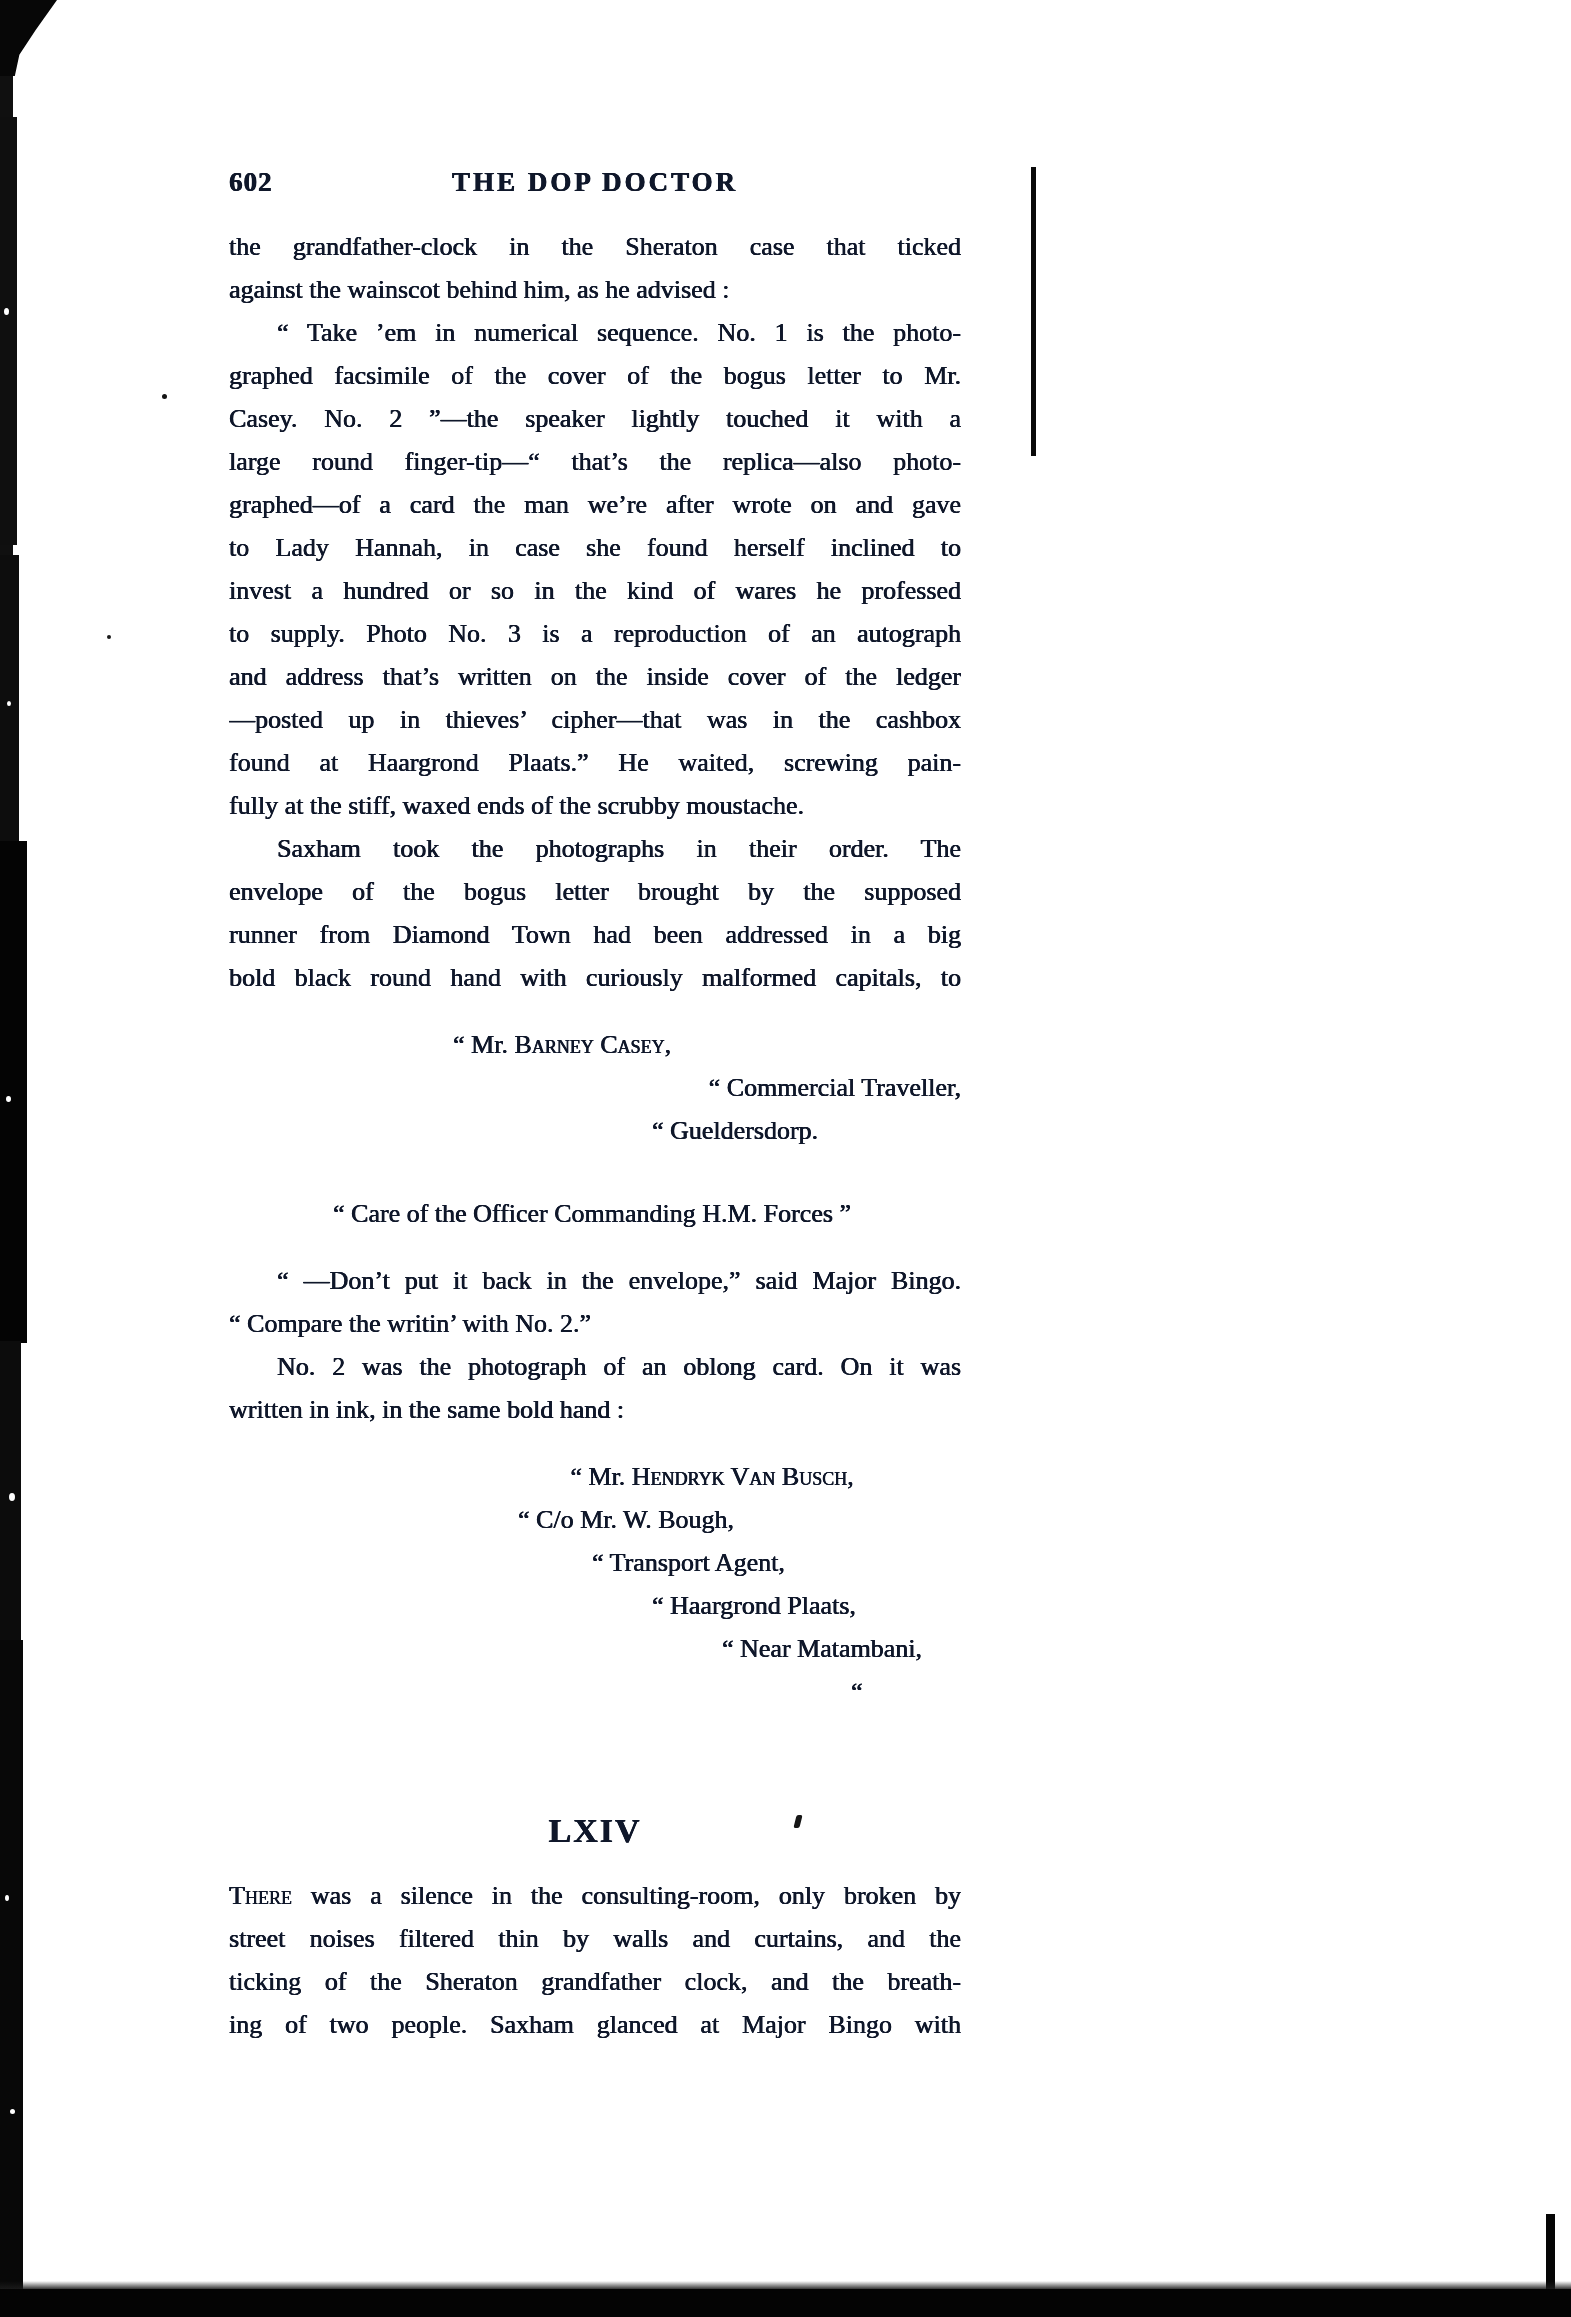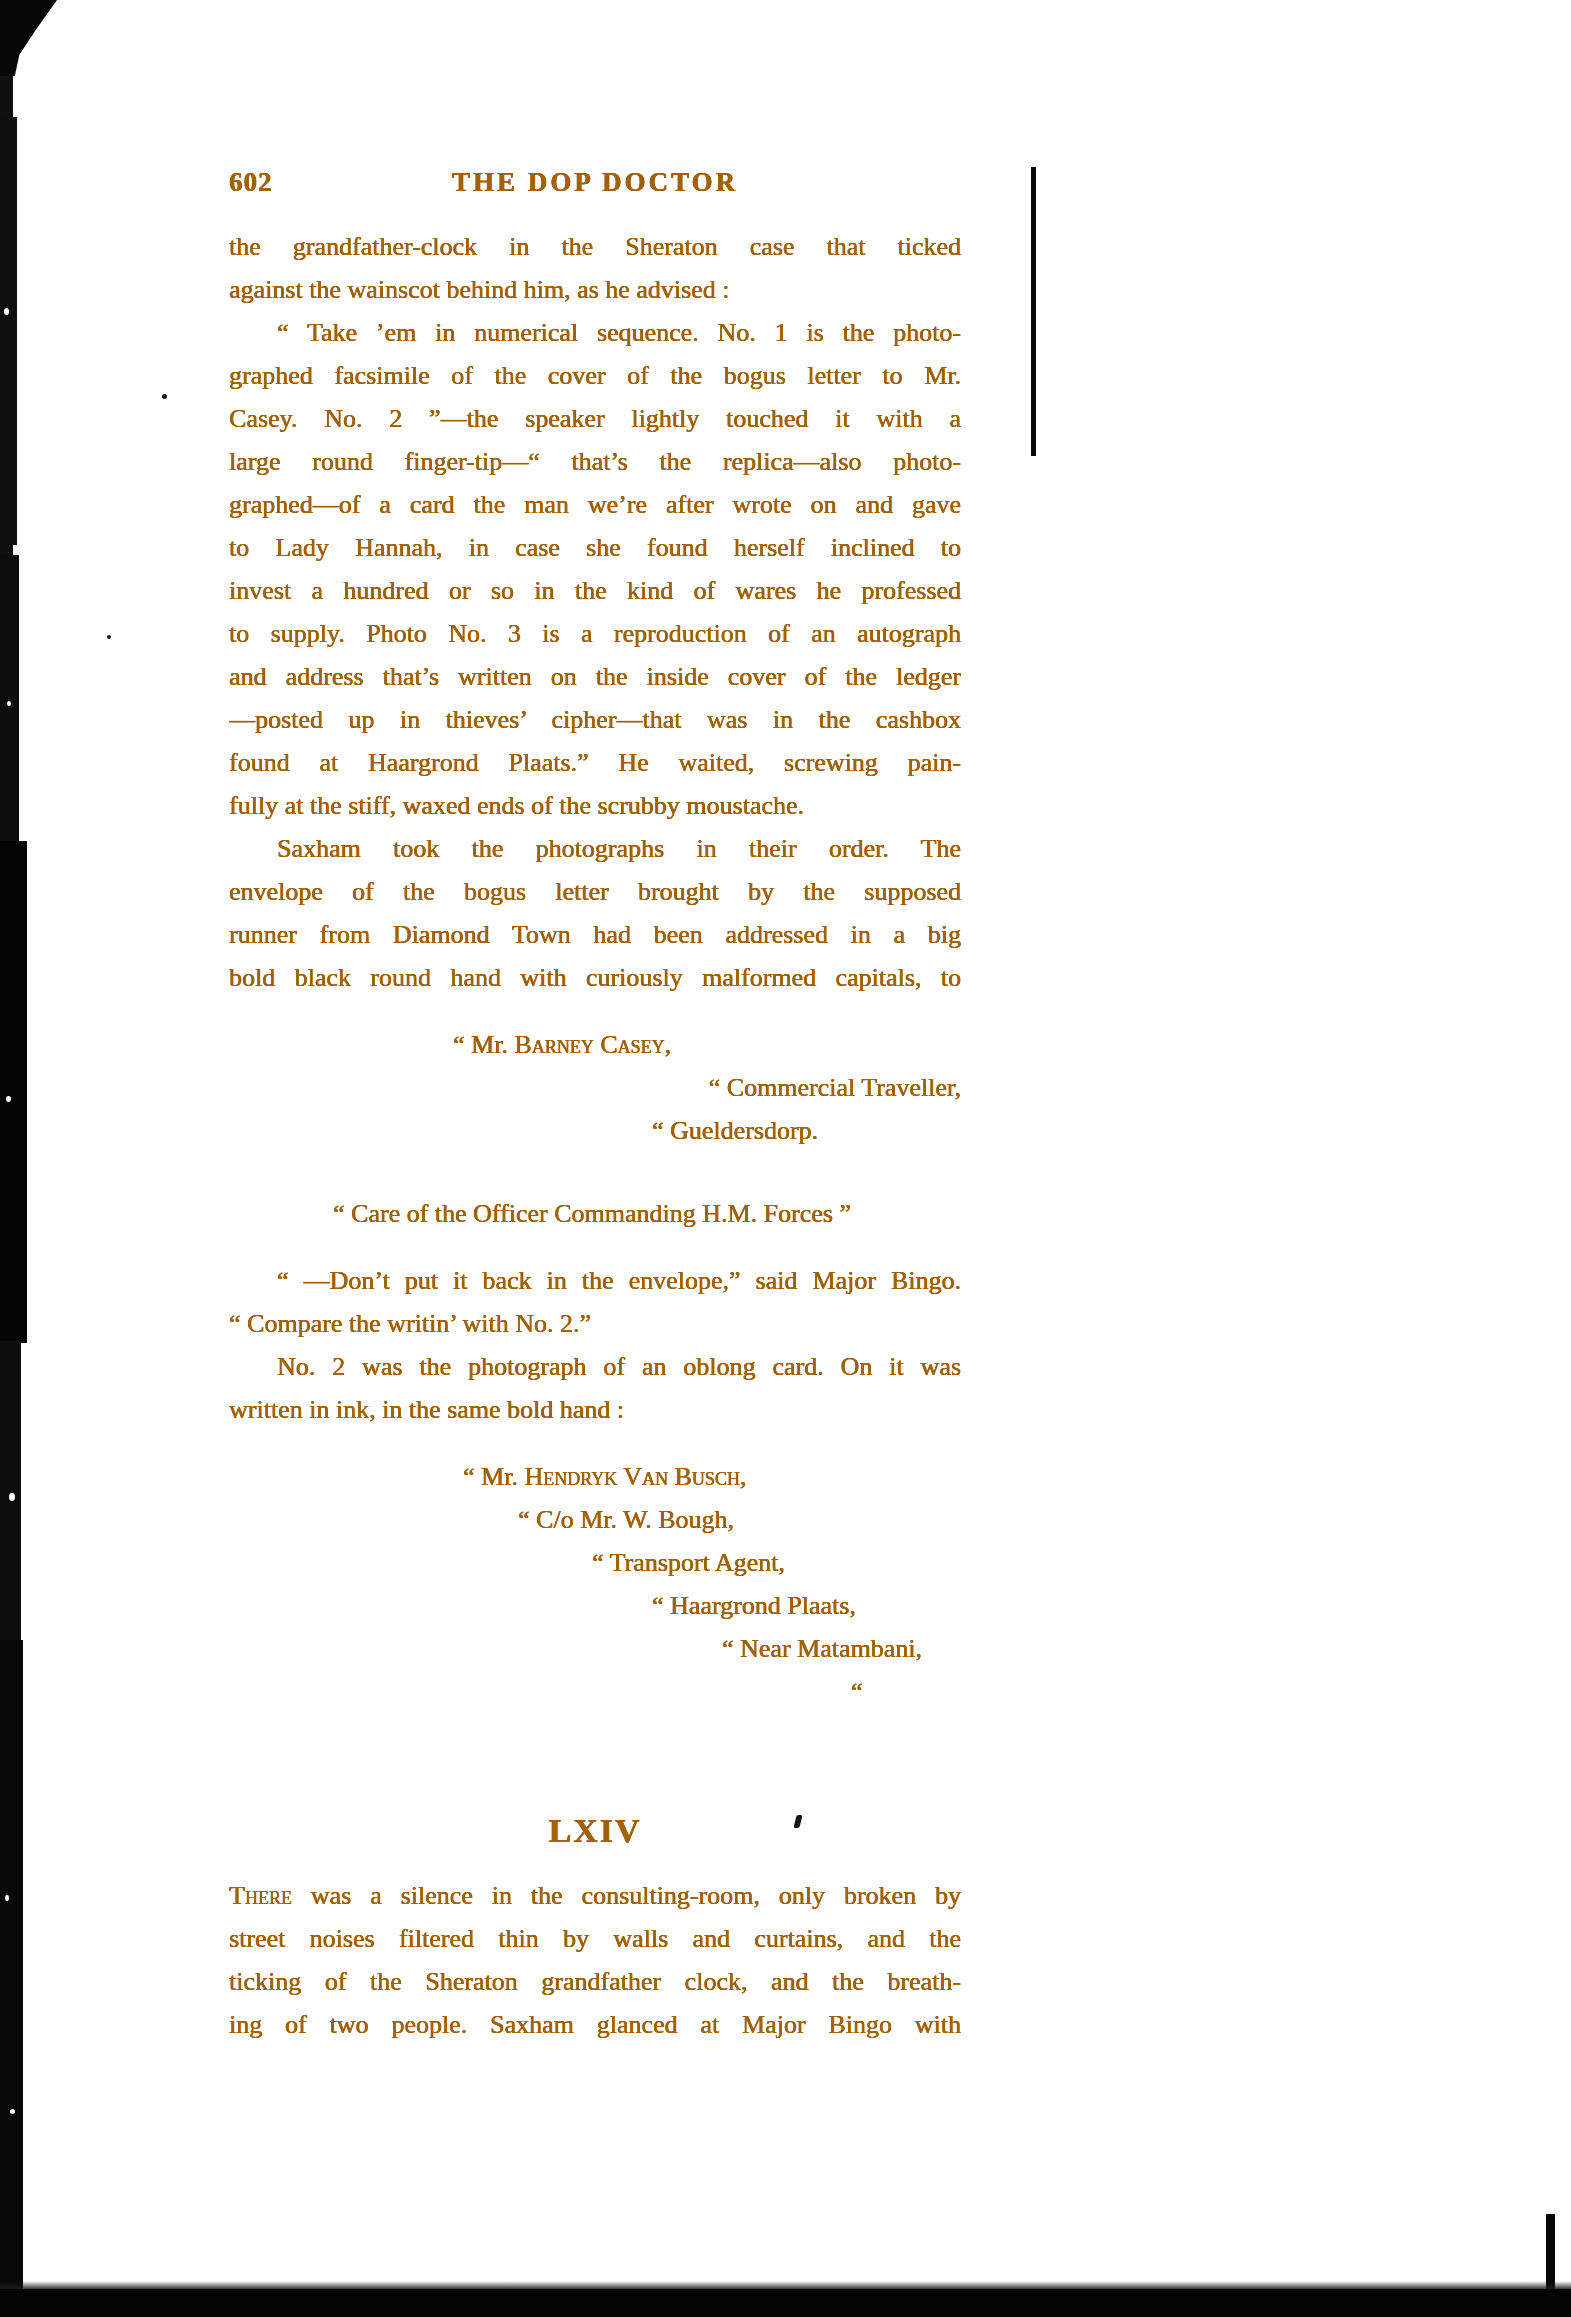--- a/index.html
+++ b/index.html
@@ -6,21 +6,21 @@
     margin: 0; padding: 0;
     width: 1571px; height: 2317px;
     background: #ffffff;
     overflow: hidden;
   }
   .page {
     position: absolute; left: 0; top: 0;
     width: 1571px; height: 1660px;
     background: #ffffff;
     font-family: "Liberation Serif", "DejaVu Serif", serif;
-    color: #a16207;
+    color: #0f172a;
   }
   
   .running-header {
     position: absolute; left: 229px; top: 167px; width: 732px; height: 42px;
     font-size: 27px; font-weight: bold;
     text-shadow: 0.4px 0 0 currentColor, -0.2px 0 0 currentColor;
   }
   .pagenum { position: absolute; left: 0; top: 0; letter-spacing: 1px; }
   .booktitle { display: block; text-align: center; letter-spacing: 3px; }
 
@@ -113,21 +113,21 @@
       </div>
       <div class="block paragraph">
         <div class="line j" style="padding-left: 48px;"><span>“ —Don’t put it back in the envelope,” said Major Bingo.</span></div>
         <div class="line"><span>“ Compare the writin’ with No. 2.”</span></div>
       </div>
       <div class="block paragraph">
         <div class="line j" style="padding-left: 48px;"><span>No. 2 was the photograph of an oblong card. On it was</span></div>
         <div class="line"><span>written in ink, in the same bold hand :</span></div>
       </div>
       <div class="block address">
-        <div class="line" style="padding-left: 234px;"><span>“ Mr. </span><span class="sc">Hendryk Van Busch</span><span>,</span></div>
+        <div class="line" style="padding-left: 234px; text-align: center;"><span>“ Mr. </span><span class="sc">Hendryk Van Busch</span><span>,</span></div>
         <div class="line" style="padding-left: 289px;"><span>“ C/o Mr. W. Bough,</span></div>
         <div class="line" style="padding-left: 363px;"><span>“ Transport Agent,</span></div>
         <div class="line" style="padding-left: 423px;"><span>“ Haargrond Plaats,</span></div>
         <div class="line" style="padding-left: 493px;"><span>“ Near Matambani,</span></div>
         <div class="line" style="padding-left: 622px;"><span>“ Transvaal.”</span></div>
       </div>
       <div class="block heading">LXIV</div>
       <div class="block paragraph">
         <div class="line j"><span>T</span><span class="sc">here</span><span> was a silence in the consulting-room, only broken by</span></div>
         <div class="line j"><span>street noises filtered thin by walls and curtains, and the</span></div>

